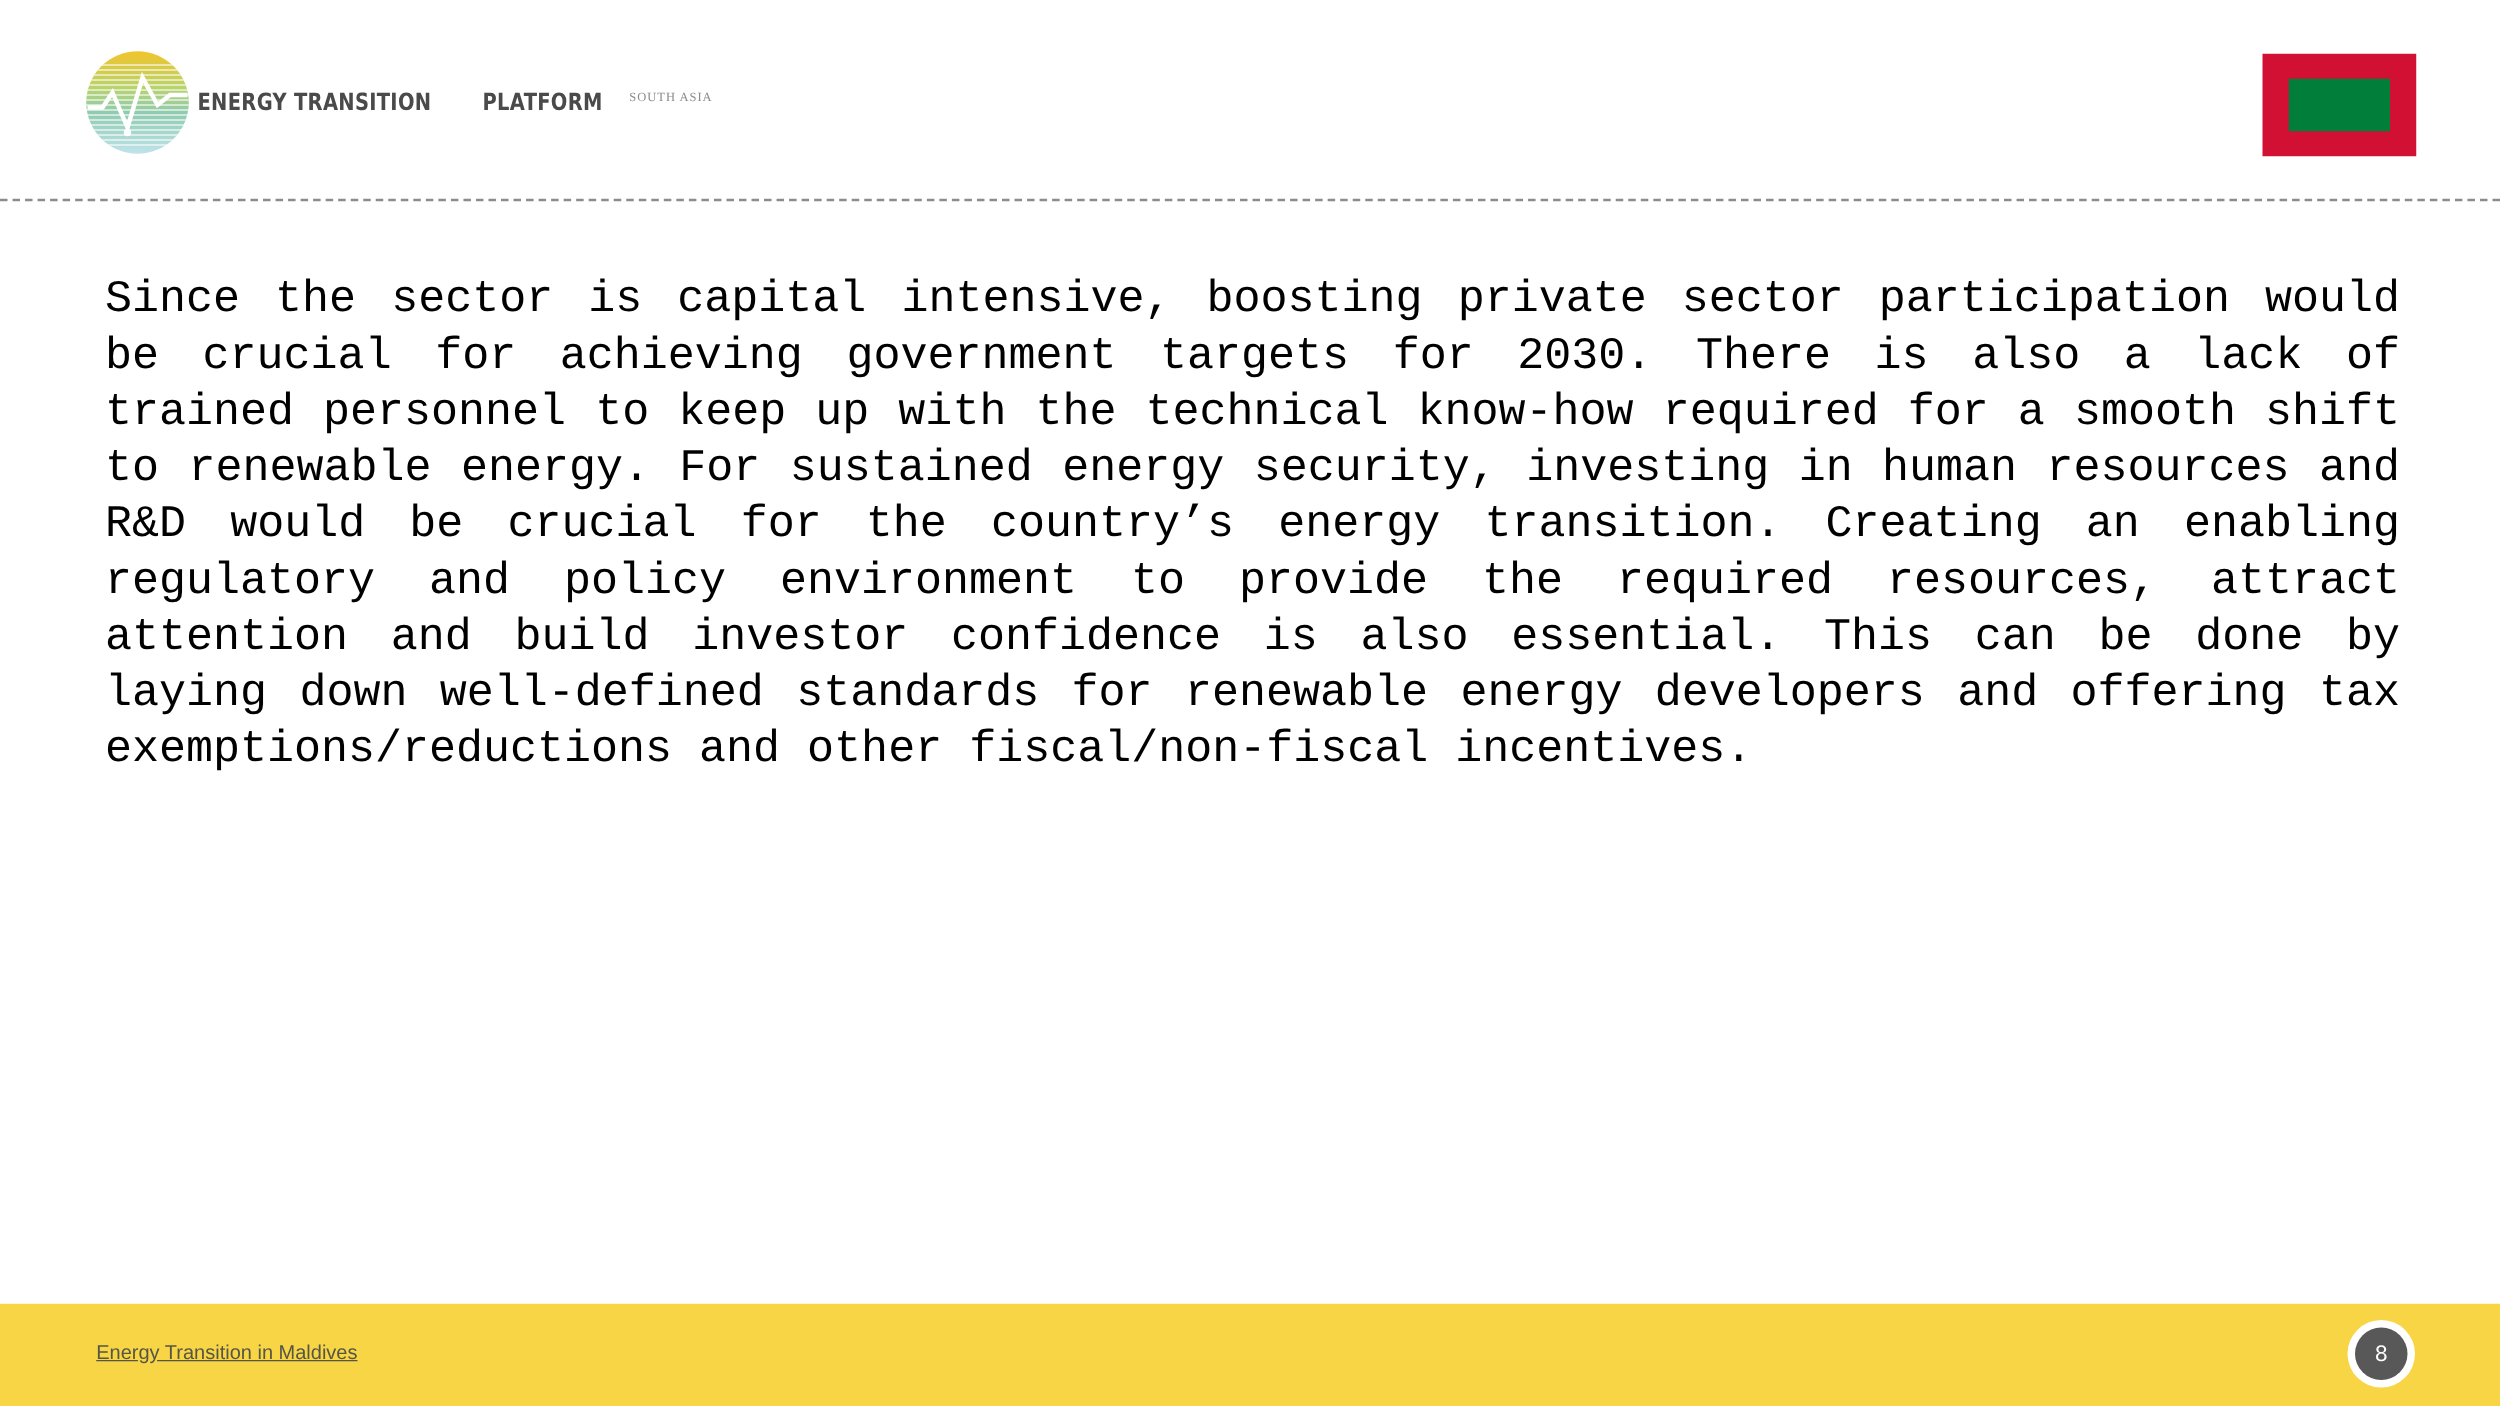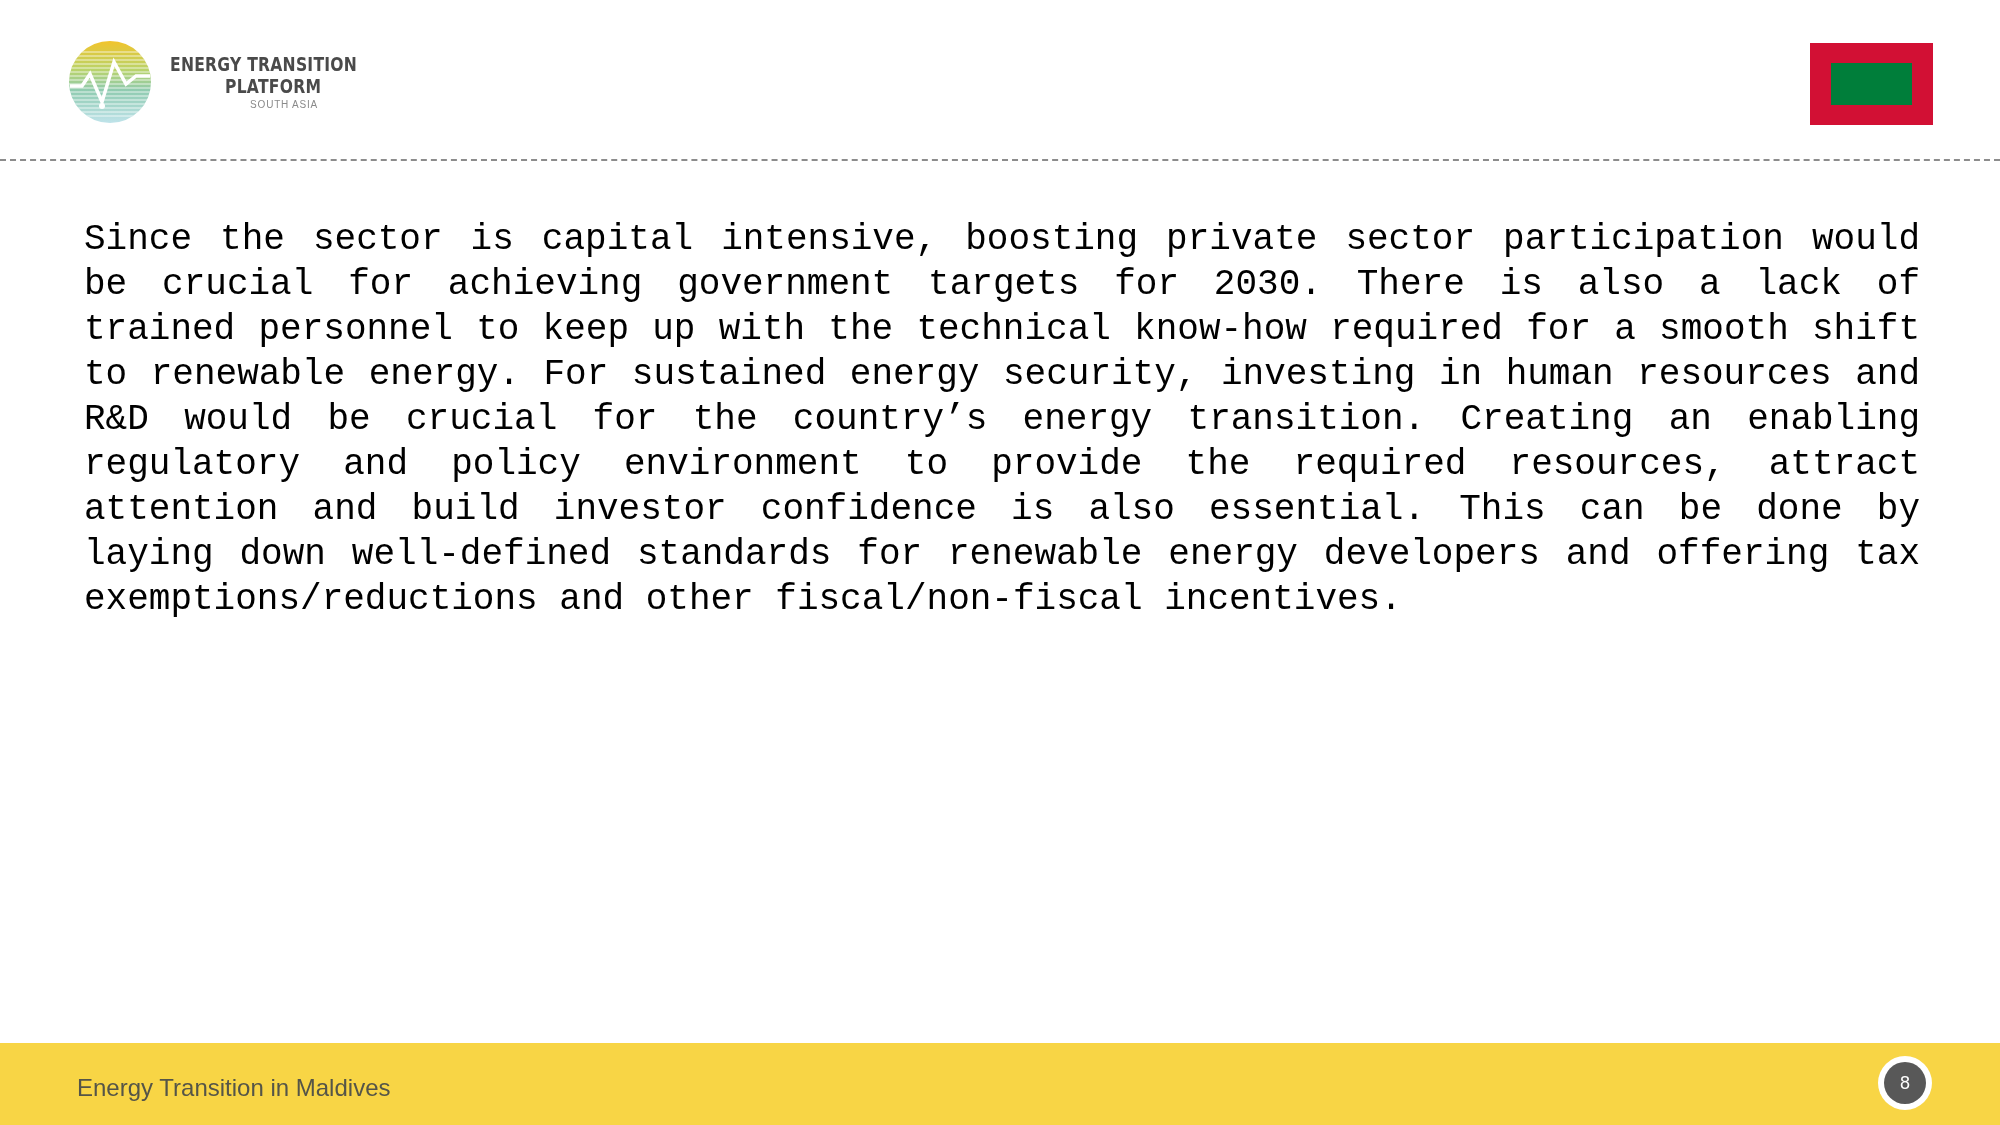--- a/index.html
+++ b/index.html
@@ -1,28 +1,28 @@
 <!DOCTYPE html>
 <html><head>
 <meta charset="utf-8">
 <style>
   html, body { margin:0; padding:0; }
   body { width:2000px; height:1125px; position:relative; background:#ffffff; overflow:hidden; font-family:"Liberation Sans", sans-serif; }
   .logo { position:absolute; left:68px; top:40px; display:flex; align-items:center; }
   .logo-mark { width:84px; height:84px; }
-  .logo-text { margin-left:18px; display:flex; flex-direction:column;align-items:center; }
+  .logo-text { margin-left:6px; display:flex; flex-direction:row; }
   .logo-line1, .logo-line2 { font-family:"DejaVu Sans", sans-serif; font-weight:bold; font-size:19px; color:#4a4a4a; letter-spacing:0.3px; line-height:22px; transform:scaleX(0.82); transform-origin:left center; white-space:nowrap; }
-  .logo-line3 { font-family:Liberation Sans, sans-serif; font-size:10px; color:#8a8a8a; letter-spacing:0.8px; line-height:14px; margin-top:1px; }
+  .logo-line3 { font-family:Liberation Serif, serif; font-size:10px; color:#8a8a8a; letter-spacing:0.8px; line-height:14px; margin-top:1px; }
   .flag { position:absolute; left:1810px; top:43px; width:123px; height:82px; background:#d21034; }
   .flag-inner { position:absolute; left:21px; top:20px; width:81px; height:42px; background:#007e3a; }
   .flag-inner svg { position:absolute; left:0; top:0; }
   .divider { position:absolute; left:0; top:159px; width:2000px; height:0; border-top:2px dashed #8c8c8c; }
   .body-text { position:absolute; left:84px; top:217px; width:1836px; font-family:Liberation Mono, monospace; font-size:36px; line-height:45px; color:#000000; text-align:justify; margin:0; }
   .footer { position:absolute; left:0; top:1043px; width:2000px; height:82px; background:#f8d545; }
-  .footer-title { position:absolute; left:77px; top:31px; font-size:24px; color:#555548; }
+  .footer-title { position:absolute; left:77px; top:31px; font-size:16px; color:#555548;text-decoration:underline; }
   .page-badge { position:absolute; left:1878px; top:1056px; width:54px; height:54px; border-radius:50%; background:#ffffff; }
   .page-badge-inner { position:absolute; left:6px; top:6px; width:42px; height:42px; border-radius:50%; background:#585858; color:#ffffff; font-size:18px; display:flex; align-items:center; justify-content:center; }
 </style>
 </head>
 <body>
 
 <div class="logo">
   <svg class="logo-mark" viewBox="0 0 84 84">
     <defs>
       <linearGradient id="lg" x1="0" y1="0" x2="0" y2="1">

